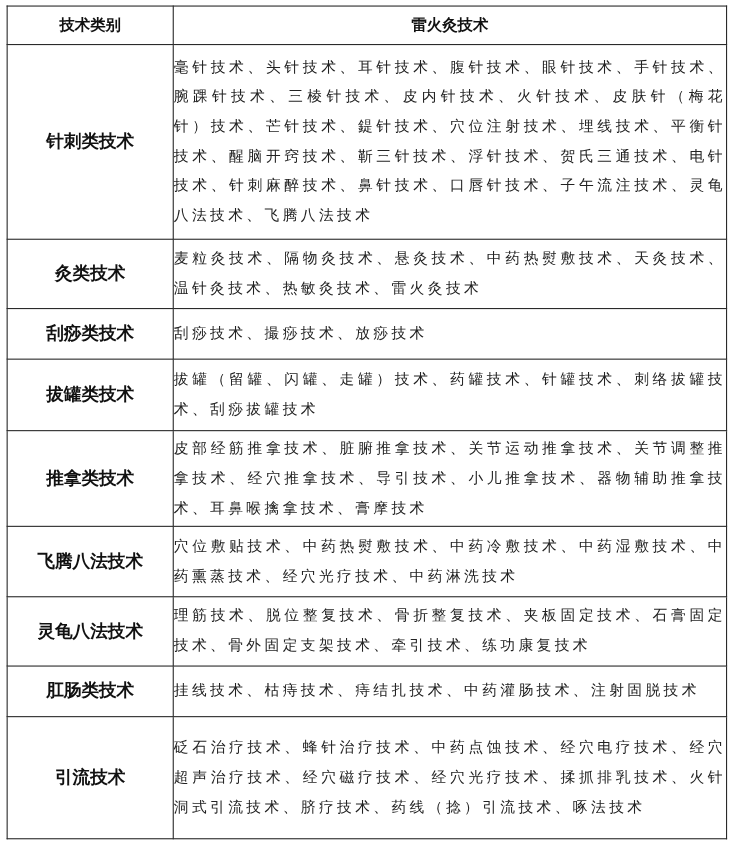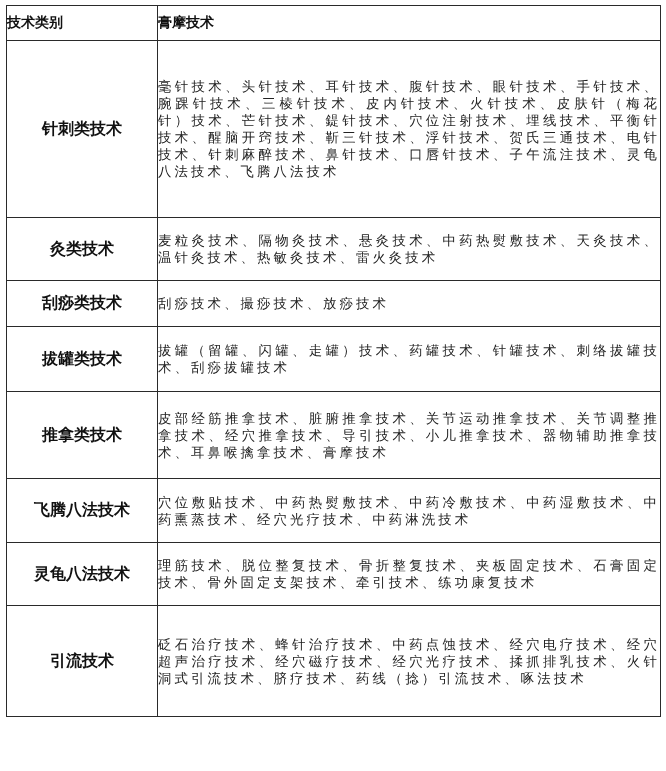--- a/index.html
+++ b/index.html
@@ -25,54 +25,54 @@
   }
   table.tech-table td, table.tech-table th {
     border: 1.3px solid #2a2a2a;
     padding: 0;
     vertical-align: middle;
   }
   table.tech-table th {
     height: 34px;
     font-weight: bold;
     font-size: 14px;
-    text-align: left;
+    text-align: center;
     color: #111;
   }
   col.c1 { width: 151px; }
   col.c2 { width: 503px; }
   td.cat {
     text-align: center;
     font-weight: bold;
     font-size: 16px;
     color: #111;
   }
   td.names {
     padding: 0 6px 0 10px;
     font-size: 13.4px;
-    line-height: 17px;
+    line-height: 27px;
     letter-spacing: 3.1px;
     text-align: justify;
     text-align-last: left;
     color: #222;
   }
   tr.gray-top td { border-top-color: #8a8a8a; }
 </style>
 </head>
 <body>
 
 <table class="tech-table">
   <colgroup>
       <col class="c1">
       <col class="c2">
     </colgroup>
   <thead>
     <tr>
       <th>技术类别</th>
-      <th>膏摩技术</th>
+      <th>雷火灸技术</th>
     </tr>
   </thead>
   <tbody id="tbody">
     <tr style="height:177px">
       <td class="cat">针刺类技术</td>
       <td class="names">毫针技术、头针技术、耳针技术、腹针技术、眼针技术、手针技术、腕踝针技术、三棱针技术、皮内针技术、火针技术、皮肤针（梅花针）技术、芒针技术、鍉针技术、穴位注射技术、埋线技术、平衡针技术、醒脑开窍技术、靳三针技术、浮针技术、贺氏三通技术、电针技术、针刺麻醉技术、鼻针技术、口唇针技术、子午流注技术、灵龟八法技术、飞腾八法技术</td>
     </tr>
     <tr style="height:63px">
       <td class="cat">灸类技术</td>
       <td class="names">麦粒灸技术、隔物灸技术、悬灸技术、中药热熨敷技术、天灸技术、温针灸技术、热敏灸技术、雷火灸技术</td>
@@ -90,18 +90,22 @@
       <td class="names">皮部经筋推拿技术、脏腑推拿技术、关节运动推拿技术、关节调整推拿技术、经穴推拿技术、导引技术、小儿推拿技术、器物辅助推拿技术、耳鼻喉擒拿技术、膏摩技术</td>
     </tr>
     <tr style="height:64px">
       <td class="cat">飞腾八法技术</td>
       <td class="names">穴位敷贴技术、中药热熨敷技术、中药冷敷技术、中药湿敷技术、中药熏蒸技术、经穴光疗技术、中药淋洗技术</td>
     </tr>
     <tr style="height:63px">
       <td class="cat">灵龟八法技术</td>
       <td class="names">理筋技术、脱位整复技术、骨折整复技术、夹板固定技术、石膏固定技术、骨外固定支架技术、牵引技术、练功康复技术</td>
     </tr>
+    <tr class="gray-top" style="height:46px">
+      <td class="cat">肛肠类技术</td>
+      <td class="names">挂线技术、枯痔技术、痔结扎技术、中药灌肠技术、注射固脱技术</td>
+    </tr>
     <tr class="gray-top" style="height:111px">
       <td class="cat">引流技术</td>
       <td class="names">砭石治疗技术、蜂针治疗技术、中药点蚀技术、经穴电疗技术、经穴超声治疗技术、经穴磁疗技术、经穴光疗技术、揉抓排乳技术、火针洞式引流技术、脐疗技术、药线（捻）引流技术、啄法技术</td>
     </tr>
   </tbody>
 </table>
 
 </body></html>

